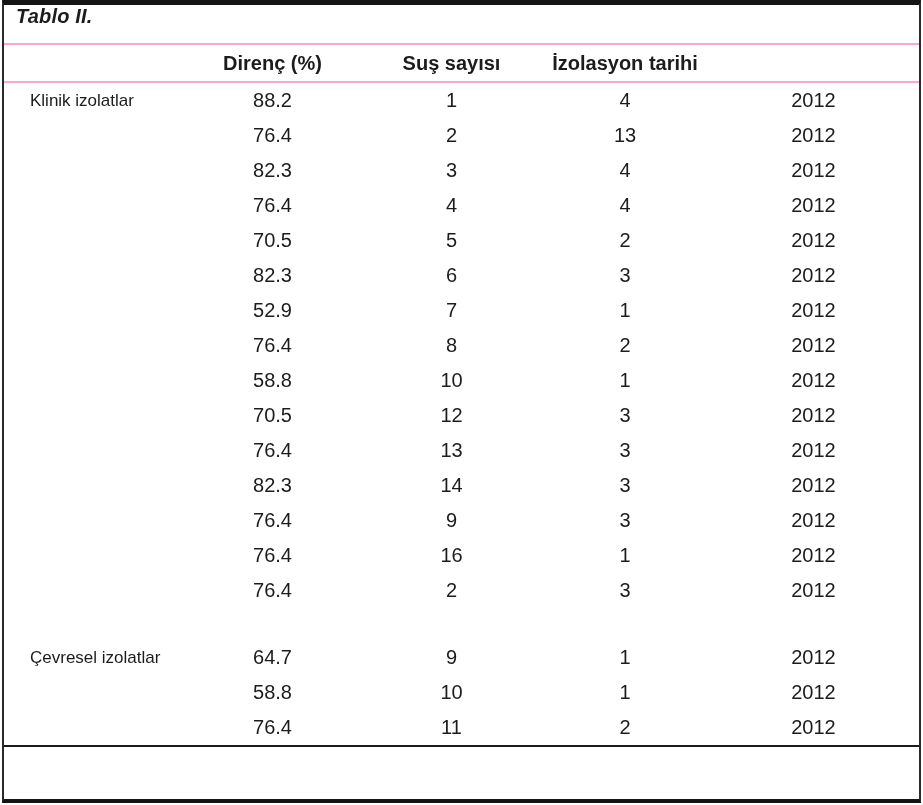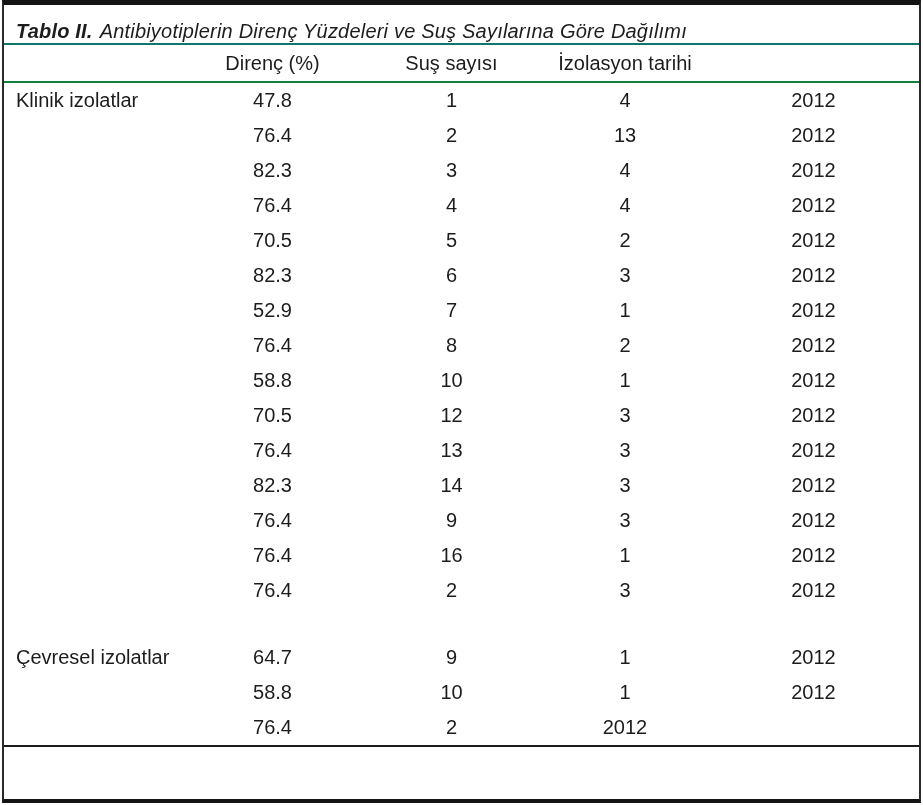--- a/index.html
+++ b/index.html
@@ -18,78 +18,77 @@
     border-bottom: 4px solid #141414;
     border-left: 2px solid #2a2a2a;
     border-right: 2px solid #2a2a2a;
     background: #ffffff;
     display: flex;
     flex-direction: column;
   }
   .title-row {
     height: 40px;
     display: flex;
-    align-items: flex-end;
+    align-items: flex-start;
     padding-left: 12px;
-    border-bottom: 2px solid #0f766e;
+    border-bottom: 2px solid #f9a8d4;
     font-size: 20px;
     font-style: italic;
     letter-spacing: 0.2px;
     white-space: nowrap;
   }
   .title-prefix { font-weight: bold; margin-right: 7px; }
   .grid-row {
     display: grid;
     grid-template-columns: 180px 177px 181px 166px auto;
     align-items: center;
   }
   .header-row {
     height: 38px;
-    border-bottom: 2px solid #15803d;
-    font-weight: normal;
+    border-bottom: 2px solid #f9a8d4;
+    font-weight: bold;
     font-size: 20px;
   }
   .cell-label {
     text-align: left;
-    padding-left: 12px;
-    font-size: 20px;
+    padding-left: 26px;
+    font-size: 17px;
     white-space: nowrap;
   }
   .cell-center { text-align: center; font-size: 20px; }
   .table-body { display: flex; flex-direction: column; }
   .data-row { height: 35px; }
   .data-row.gap-top { margin-top: 0; }
   .group-spacer { height: 32px; }
   .bottom-rule {
     border-top: 2px solid #1b1b1b;
     width: 100%;
   }
   .bottom-blank { flex: 1; }
 </style>
 </head>
 <body>
 
 <div class="table-frame">
 
   <div class="title-row">
     <span class="title-prefix">Tablo II.</span>
-    <span>Antibiyotiplerin Direnç Yüzdeleri ve Suş Sayılarına Göre Dağılımı</span>
   </div>
 
   <div class="grid-row header-row">
     <div class="cell-label"></div>
     <div class="cell-center">Direnç (%)</div>
     <div class="cell-center">Suş sayısı</div>
     <div class="cell-center">İzolasyon tarihi</div>
   </div>
 
   <div class="table-body">
       <div class="grid-row data-row">
     <div class="cell-label">Klinik izolatlar</div>
-    <div class="cell-center num">47.8</div>
+    <div class="cell-center num">88.2</div>
     <div class="cell-center num">1</div>
     <div class="cell-center num">4</div>
     <div class="cell-center num">2012</div>
   </div>
       <div class="grid-row data-row">
     <div class="cell-label"></div>
     <div class="cell-center num">76.4</div>
     <div class="cell-center num">2</div>
     <div class="cell-center num">13</div>
     <div class="cell-center num">2012</div>
@@ -196,20 +195,21 @@
       <div class="grid-row data-row">
     <div class="cell-label"></div>
     <div class="cell-center num">58.8</div>
     <div class="cell-center num">10</div>
     <div class="cell-center num">1</div>
     <div class="cell-center num">2012</div>
   </div>
       <div class="grid-row data-row">
     <div class="cell-label"></div>
     <div class="cell-center num">76.4</div>
+    <div class="cell-center num">11</div>
     <div class="cell-center num">2</div>
     <div class="cell-center num">2012</div>
   </div>
     </div>
 
   <div class="bottom-rule"></div>
   <div class="bottom-blank"></div>
 
 </div>
 

